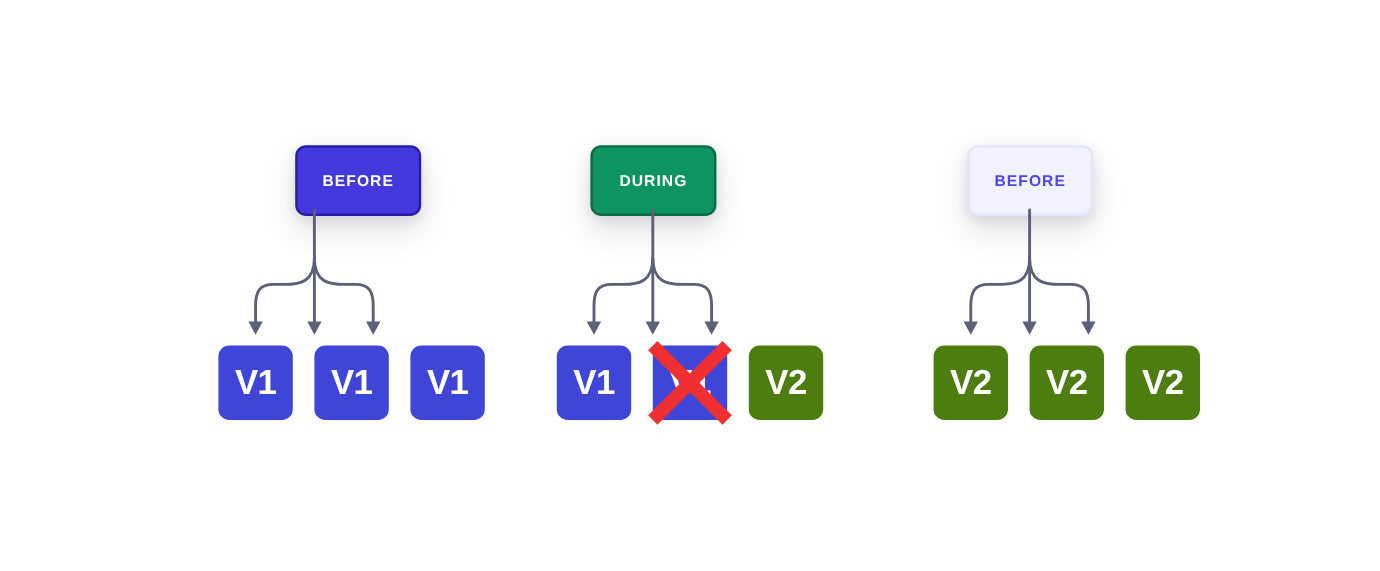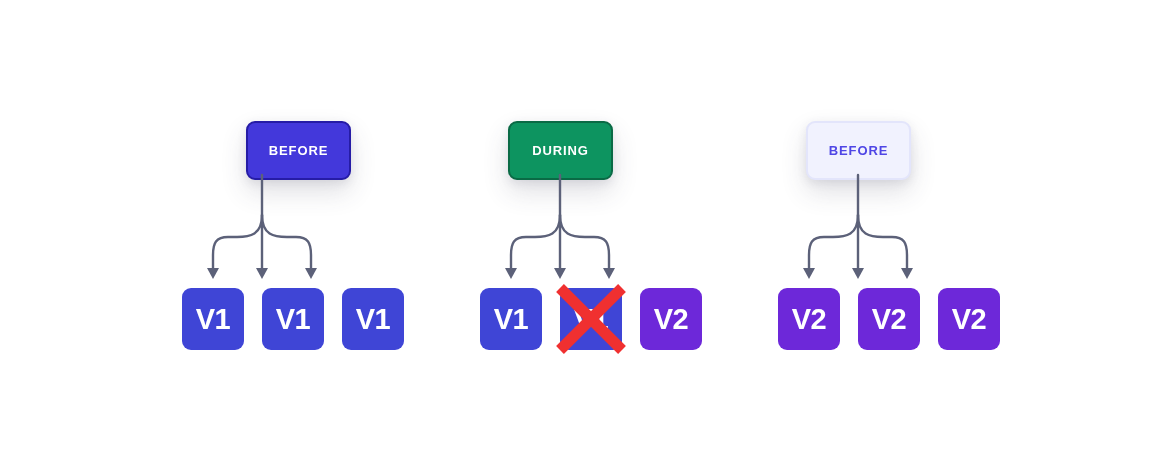--- a/index.html
+++ b/index.html
@@ -24,21 +24,21 @@
     height: 476px;
   }
 
   .stage {
     position: absolute;
     top: 0;
     width: 360px;
     height: 476px;
   }
   .stage-before { left: 82px; }
-  .stage-during { left: 380px; }
+  .stage-during { left: 364px; }
   .stage-after  { left: 678px; }
 
   
   .header-box {
     position: absolute;
     left: 128px;
     top: 121px;
     width: 105px;
     height: 59px;
     box-sizing: border-box;
@@ -88,21 +88,21 @@
     border-radius: 9px;
     display: flex;
     align-items: center;
     justify-content: center;
     color: #ffffff;
     font-size: 29px;
     font-weight: bold;
     letter-spacing: -0.5px;
   }
   .node.blue  { background: #3f45d6; }
-  .node.green { background: #6d28d9; text-align: center; }
+  .node.green { background: #4d7c0f; text-align: center; }
   .node-0 { left: 100px; }
   .node-1 { left: 180px; }
   .node-2 { left: 260px; }
 
   .node-label { line-height: 1; }
 
   .cross-overlay {
     position: absolute;
     left: -6px;
     top: -6px;

